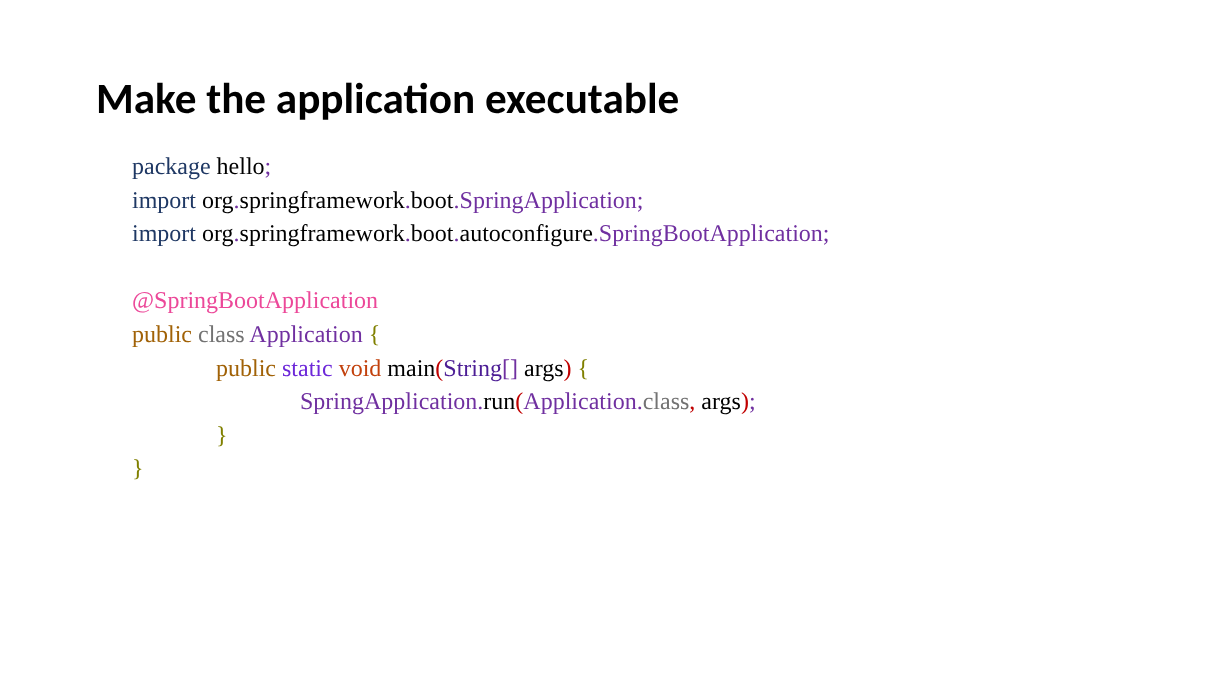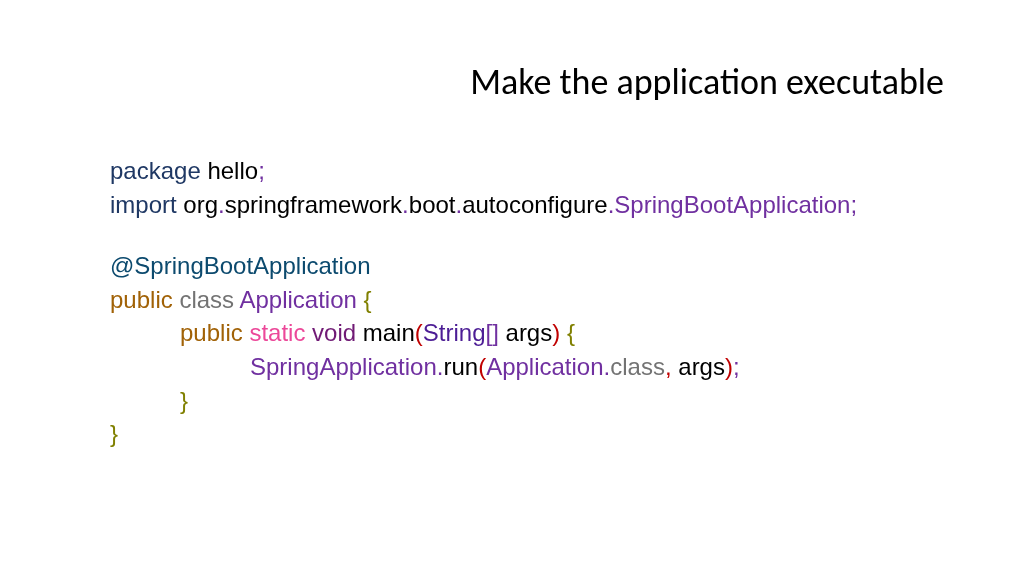--- a/index.html
+++ b/index.html
@@ -9,59 +9,59 @@
     }
     body {
       width: 1024px;
       height: 576px;
       background: #ffffff;
       font-family: Calibri, "Segoe UI", Arial, sans-serif;
       padding: 60px 80px;
     }
     .title {
       font-size: 36px;
-      font-weight: 400;
+      font-weight: 700;
       color: #000000;
-      margin-bottom: 50px;
-      text-align: right;
+      margin-bottom: 21px;
     }
     .code-block {
-      font-family: Liberation Sans, sans-serif;
-      font-size: 24px;
+      font-family: Liberation Serif, serif;
+      font-size: 20px;
       line-height: 1.4;
       padding-left: 30px;
     }
     .code-line {
       white-space: pre;
     }
     .kw-package { color: #1f3864; }
     .kw-import { color: #1f3864; }
     .kw-public { color: #a16207; }
     .kw-class-kw { color: #737373; }
-    .kw-static { color: #ec4899; }
-    .kw-void { color: #701a75; }
+    .kw-static { color: #6d28d9; }
+    .kw-void { color: #c2410c; }
     .ident-black { color: #000000; }
     .punct-purple { color: #7030a0; }
     .punct-olive { color: #808000; }
     .class-purple { color: #7030a0; }
-    .annotation-red { color: #0c4a6e; }
+    .annotation-red { color: #ec4899; }
     .type-green { color: #4c1d95; }
     .paren-red { color: #c00000; }
     .empty-line { height: 28px; }
     .indent1 { padding-left: 70px; }
     .indent2 { padding-left: 140px; }
   </style>
 </head>
 <body>
 
 <h1 class="title">Make the application executable</h1>
 
 <div class="code-block">
   <div class="code-line"><span class="kw-package">package</span><span class="ident-black"> hello</span><span class="punct-purple">;</span></div>
 
+  <div class="code-line"><span class="kw-import">import</span><span class="ident-black"> org</span><span class="punct-purple">.</span><span class="ident-black">springframework</span><span class="punct-purple">.</span><span class="ident-black">boot</span><span class="punct-purple">.</span><span class="class-purple">SpringApplication</span><span class="punct-purple">;</span></div>
 
   <div class="code-line"><span class="kw-import">import</span><span class="ident-black"> org</span><span class="punct-purple">.</span><span class="ident-black">springframework</span><span class="punct-purple">.</span><span class="ident-black">boot</span><span class="punct-purple">.</span><span class="ident-black">autoconfigure</span><span class="punct-purple">.</span><span class="class-purple">SpringBootApplication</span><span class="punct-purple">;</span></div>
 
   <div class="empty-line"></div>
 
   <div class="code-line"><span class="annotation-red">@SpringBootApplication</span></div>
 
   <div class="code-line"><span class="kw-public">public</span><span> </span><span class="kw-class-kw">class</span><span> </span><span class="class-purple">Application</span><span> </span><span class="punct-olive">{</span></div>
 
   <div class="code-line indent1"><span class="kw-public">public</span><span> </span><span class="kw-static">static</span><span> </span><span class="kw-void">void</span><span> </span><span class="ident-black">main</span><span class="paren-red">(</span><span class="type-green">String</span><span class="punct-purple">[]</span><span> </span><span class="ident-black">args</span><span class="paren-red">)</span><span> </span><span class="punct-olive">{</span></div>

